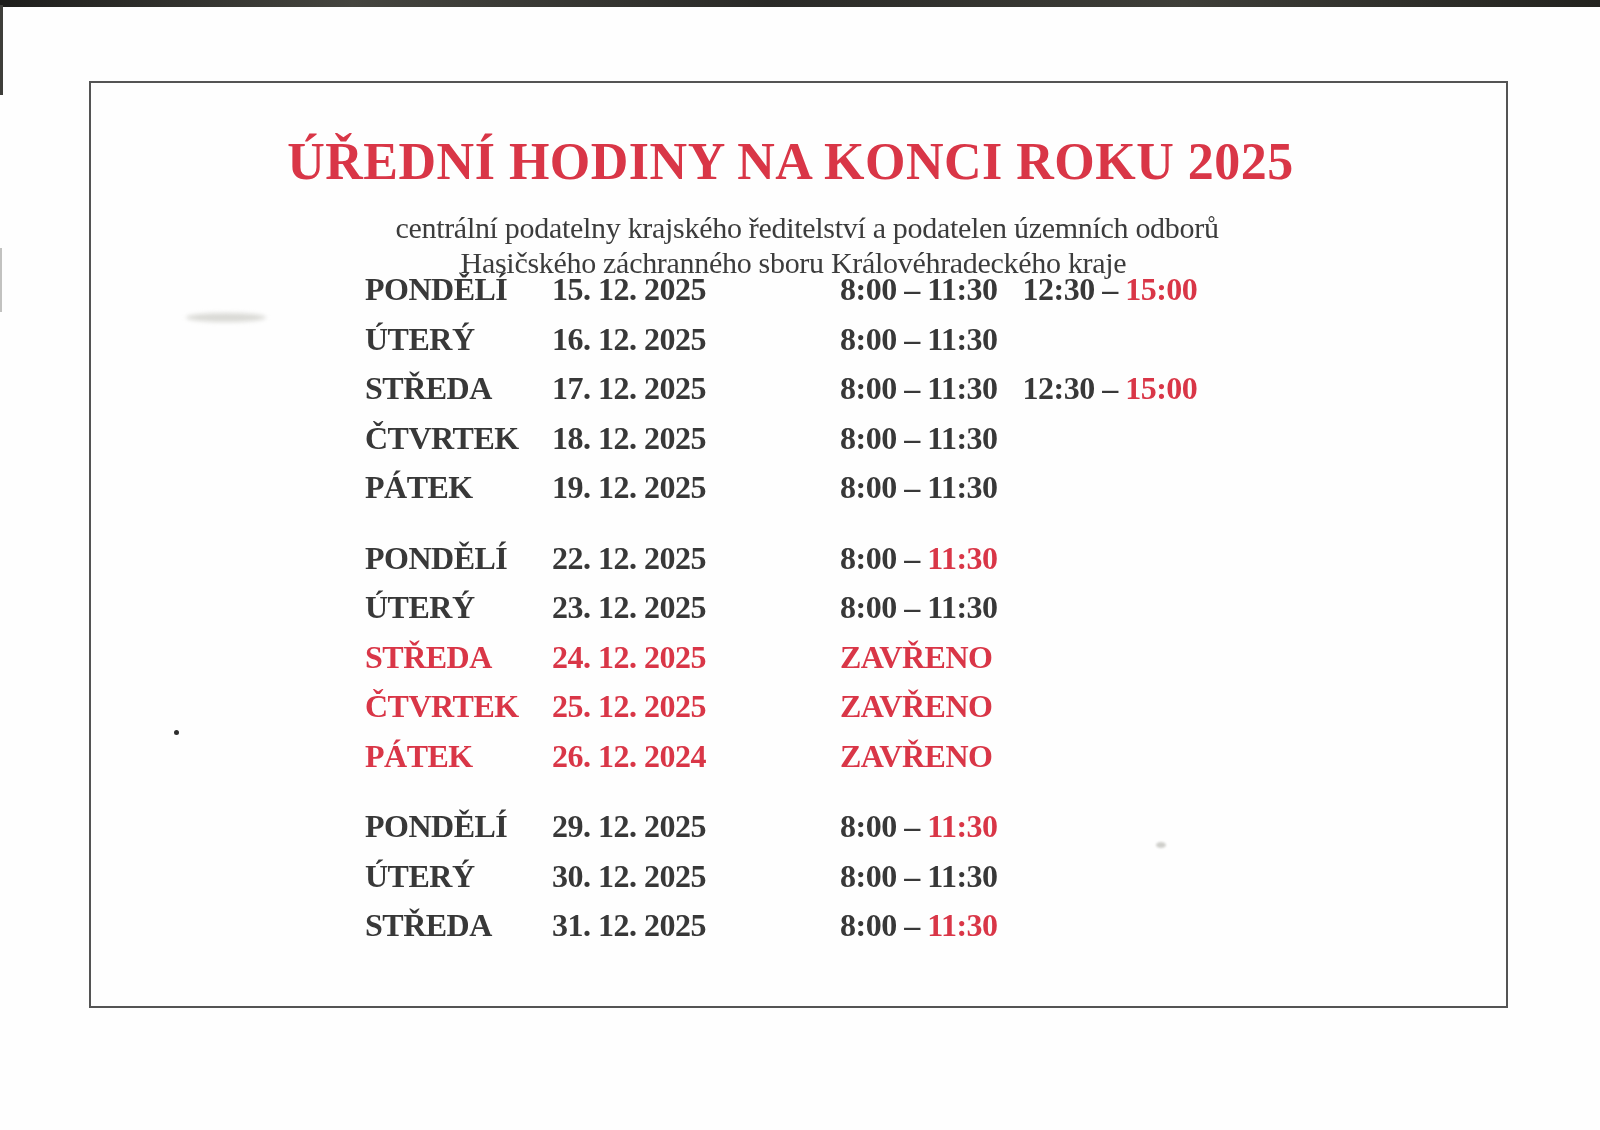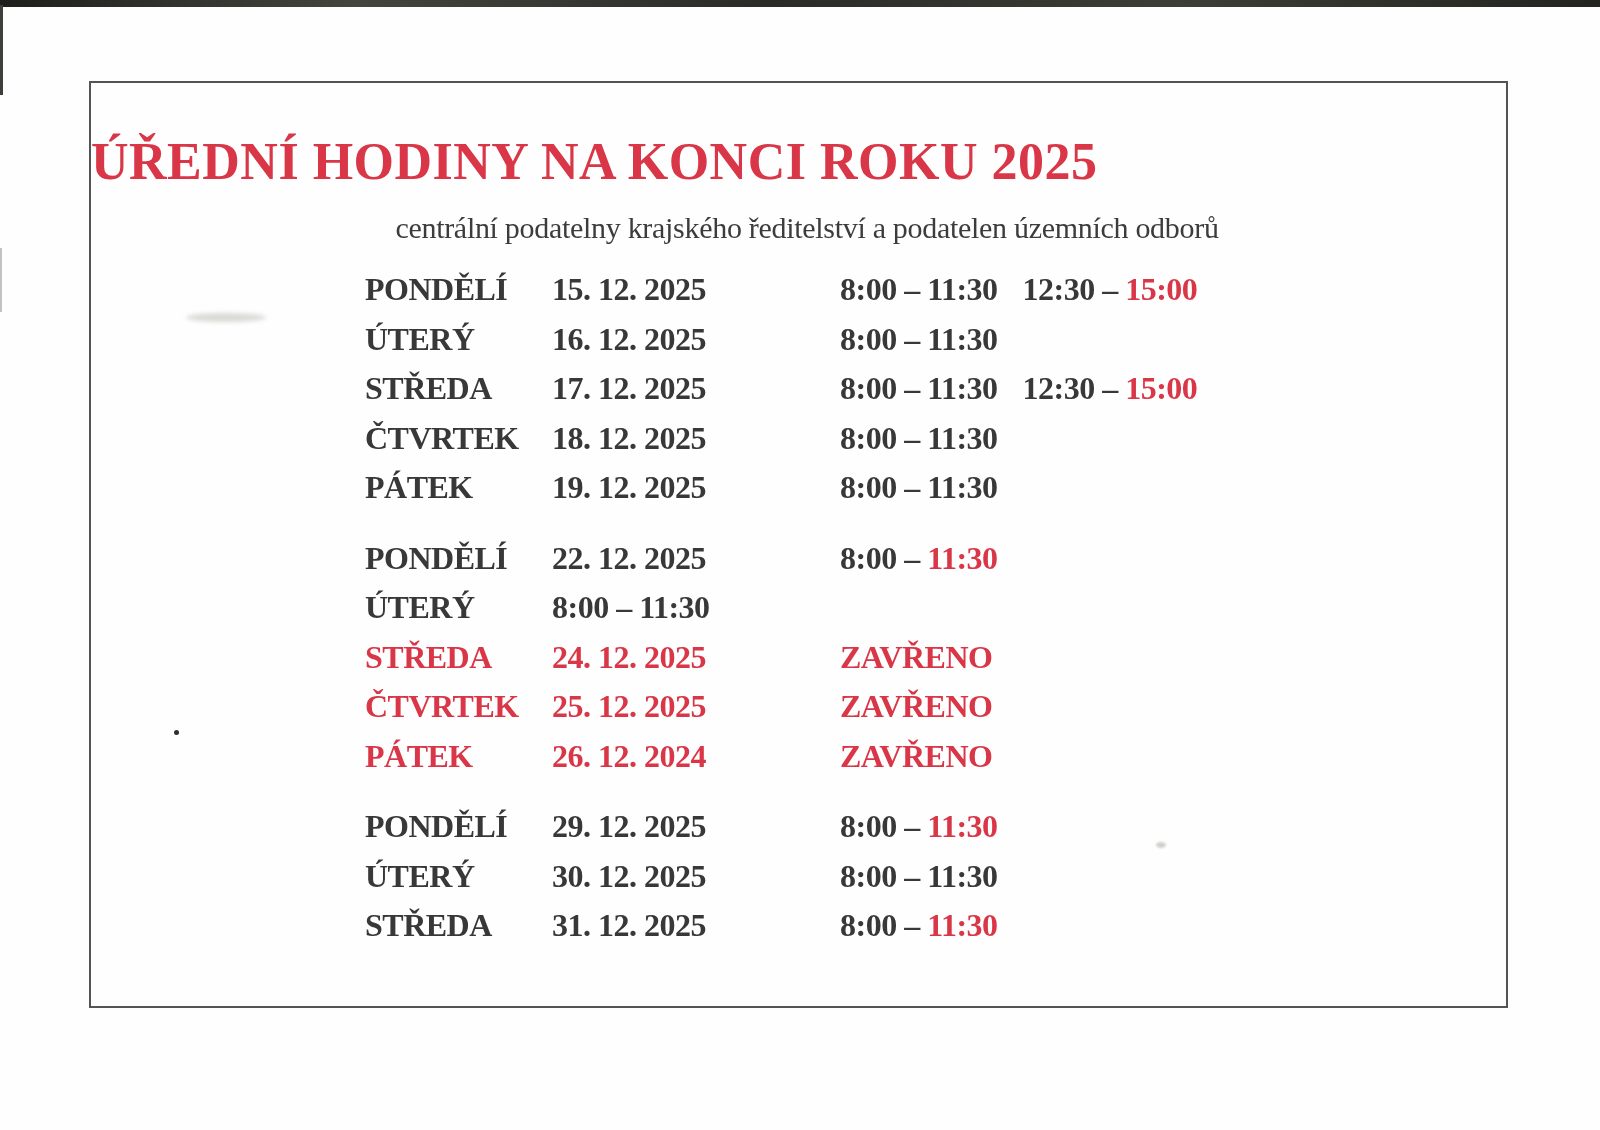--- a/index.html
+++ b/index.html
@@ -23,21 +23,21 @@
   .smudge-2 { position:absolute; left:1156px; top:842px; width:10px; height:6px; background:#cfcfcb; border-radius:50%; filter:blur(1px); }
 
   
   .doc-border {
     position:absolute; left:89px; top:81px; width:1419px; height:927px;
     border:2px solid #545454; box-sizing:border-box;
   }
 
   .title {
     position:absolute; left:0; right:16px; top:14px;
-    text-align:left;
+    text-align:center;
     font-size:52px; font-weight:bold; letter-spacing:.5px;
     color:var(--red);
     white-space:nowrap;
   }
   .subtitle {
     position:absolute; left:0; right:10px; text-align:center;
     font-size:30px; color:#3c3c3c; letter-spacing:-.3px;
     white-space:nowrap;
   }
   .subtitle.line1 { top:98px;margin-left:27px; }
@@ -63,20 +63,21 @@
   <div class="top-band"></div>
   <div class="left-mark-1"></div>
   <div class="left-mark-2"></div>
   <div class="smudge-1"></div>
   <div class="dot-1"></div>
   <div class="smudge-2"></div>
 
   <div class="doc-border">
     <h1 class="title">ÚŘEDNÍ HODINY NA KONCI ROKU 2025</h1>
     <p class="subtitle line1">centrální podatelny krajského ředitelství a podatelen územních odborů</p>
+    <p class="subtitle line2">Hasičského záchranného sboru Královéhradeckého kraje</p>
 
     <div class="schedule" id="schedule">
         <div class="block">
           <div class="row">
             <div class="day-cell">PONDĚLÍ</div>
             <div class="date-cell">15. 12. 2025</div>
             <div class="time-cell"><span>8:00 – 11:30</span><span style="margin-left: 25px;">12:30 – </span><span class="red-text">15:00</span></div>
           </div>
           <div class="row">
             <div class="day-cell">ÚTERÝ</div>
@@ -100,20 +101,21 @@
           </div>
         </div>
         <div class="block">
           <div class="row">
             <div class="day-cell">PONDĚLÍ</div>
             <div class="date-cell">22. 12. 2025</div>
             <div class="time-cell"><span>8:00 – </span><span class="red-text">11:30</span></div>
           </div>
           <div class="row">
             <div class="day-cell">ÚTERÝ</div>
+            <div class="date-cell">23. 12. 2025</div>
             <div class="time-cell"><span>8:00 – 11:30</span></div>
           </div>
           <div class="row red-row">
             <div class="day-cell">STŘEDA</div>
             <div class="date-cell">24. 12. 2025</div>
             <div class="time-cell"><span class="red-text">ZAVŘENO</span></div>
           </div>
           <div class="row red-row">
             <div class="day-cell">ČTVRTEK</div>
             <div class="date-cell">25. 12. 2025</div>

